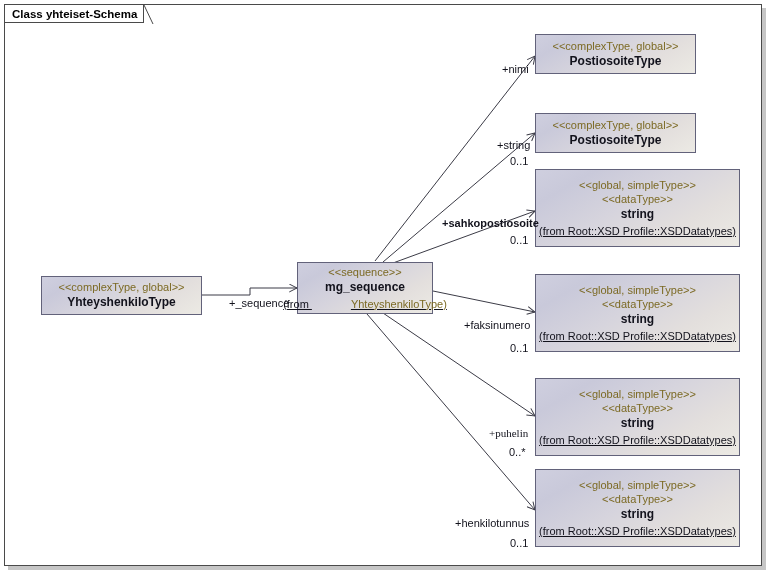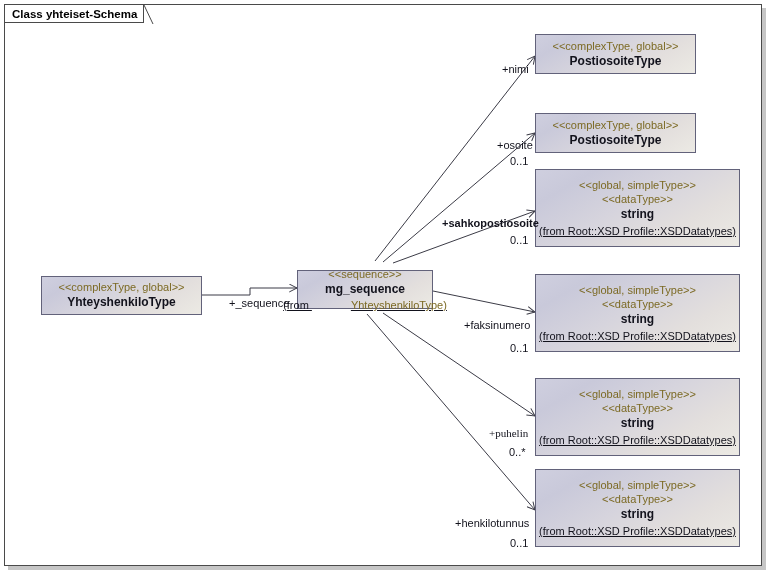--- a/index.html
+++ b/index.html
@@ -169,21 +169,21 @@
     <svg width="10" height="19" viewBox="0 0 10 19">
       <path d="M 0 0 L 9 19" fill="none" stroke="#4a4a4a" stroke-width="1"></path>
     </svg>
   </div>
 
   <div class="uml-class" style="left:36px; top:271px; width:161px; height:39px;">
     <div class="uml-stereotype">&lt;&lt;complexType, global&gt;&gt;</div>
     <div class="uml-name">YhteyshenkiloType</div>
   </div>
 
-  <div class="uml-class" style="left:292px; top:265px; width:136px; height:39px;">
+  <div class="uml-class" style="left:292px; top:257px; width:136px; height:52px;">
     <div class="uml-stereotype">&lt;&lt;sequence&gt;&gt;</div>
     <div class="uml-name">mg_sequence</div>
     <div class="uml-from"><span>(from </span><span class="from-pkg">YhteyshenkiloType)</span></div>
   </div>
 
   <div class="uml-class" style="left:530px; top:29px; width:161px; height:40px;">
     <div class="uml-stereotype">&lt;&lt;complexType, global&gt;&gt;</div>
     <div class="uml-name">PostiosoiteType</div>
   </div>
 
@@ -217,21 +217,21 @@
     <div class="uml-stereotype">&lt;&lt;global, simpleType&gt;&gt;</div>
     <div class="uml-stereotype">&lt;&lt;dataType&gt;&gt;</div>
     <div class="uml-name">string</div>
     <div class="uml-from">(from Root::XSD Profile::XSDDatatypes)</div>
   </div>
 
   <div class="edge-role" style="left:224px; top:292px;">+_sequence</div>
 
   <div class="edge-role" style="left:497px; top:58px;">+nimi</div>
 
-  <div class="edge-role" style="left:492px; top:134px;">+osoite</div>
+  <div class="edge-role" style="left:492px; top:134px;">+string</div>
   <div class="edge-mult" style="left:505px; top:150px;">0..1</div>
 
   <div class="edge-role" style="left:437px; top:212px;font-weight:bold;">+sahkopostiosoite</div>
   <div class="edge-mult" style="left:505px; top:229px;">0..1</div>
 
   <div class="edge-role" style="left:459px; top:314px;">+faksinumero</div>
   <div class="edge-mult" style="left:505px; top:337px;">0..1</div>
 
   <div class="edge-role" style="left:484px; top:422px;font-family:Liberation Serif, serif;">+puhelin</div>
   <div class="edge-mult" style="left:504px; top:441px;">0..*</div>

